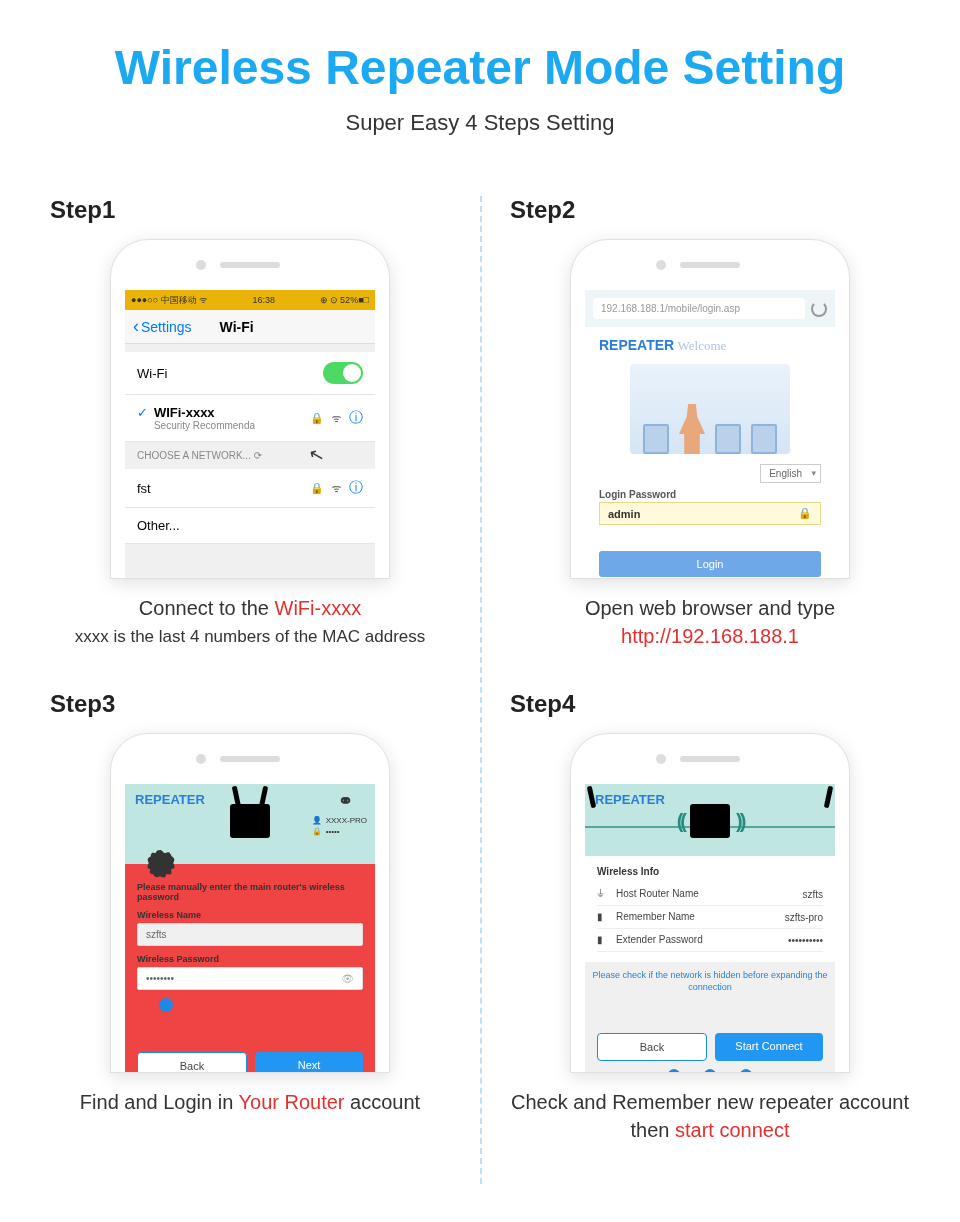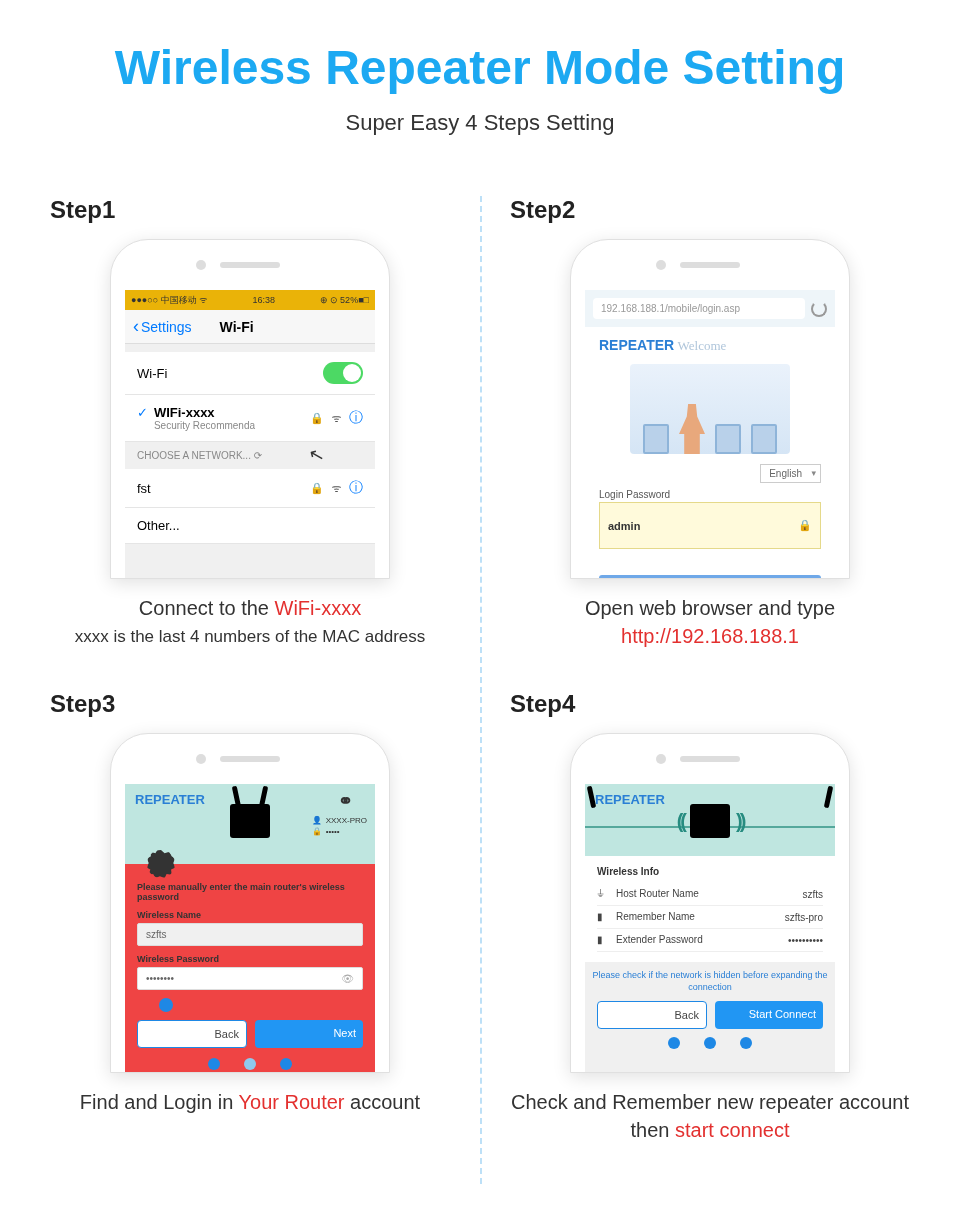--- a/index.html
+++ b/index.html
@@ -188,25 +188,25 @@
     float: right;
     background: #fff;
     border: 1px solid #ccc;
     padding: 3px 18px 3px 8px;
     font-size: 10px;
     color: #666;
     position: relative;
     margin-bottom: 6px;
   }
   .s2-lang::after { content: "▾"; position: absolute; right: 4px; top: 3px; font-size: 9px; color: #888; }
-  .s2-loginlabel { clear: both; font-size: 10px; color: #555; font-weight: normal; margin-bottom: 2px; }
+  .s2-loginlabel { clear: both; font-size: 10px; color: #555; font-weight: bold; margin-bottom: 2px; }
   .s2-passfield {
     background: #fffadb;
     border: 1px solid #e5d98a;
-    padding: 16px 8px;
+    padding: 4px 8px;
     font-size: 11px;
     font-weight: bold;
     color: #333;
     display: flex;
     justify-content: space-between;
     align-items: center;
   }
   .s2-loginbtn {
     margin-top: 26px;
     background: #6fa8e8;
@@ -282,24 +282,25 @@
     position: absolute;
     left: 22px;
     top: 0;
     width: 14px; height: 14px;
     background: #1e88e5;
     border-radius: 50%;
   }
   .s3-btns { display: flex; gap: 8px; }
   .s3-btn {
     flex: 1;
-    text-align: right;
+    text-align: center;
     padding: 7px;
     border-radius: 4px;
     font-size: 11px;
+    margin-top: 32px;
   }
   .s3-btn.back { background: #fff; border: 1px solid #1e88e5; color: #444; }
   .s3-btn.next { background: #2196f3; color: #fff; }
   .s3-dots {
     display: flex;
     justify-content: center;
     gap: 24px;
     margin-top: 10px;
   }
   .s3-dot { width: 12px; height: 12px; background: #1e88e5; border-radius: 50%; }

